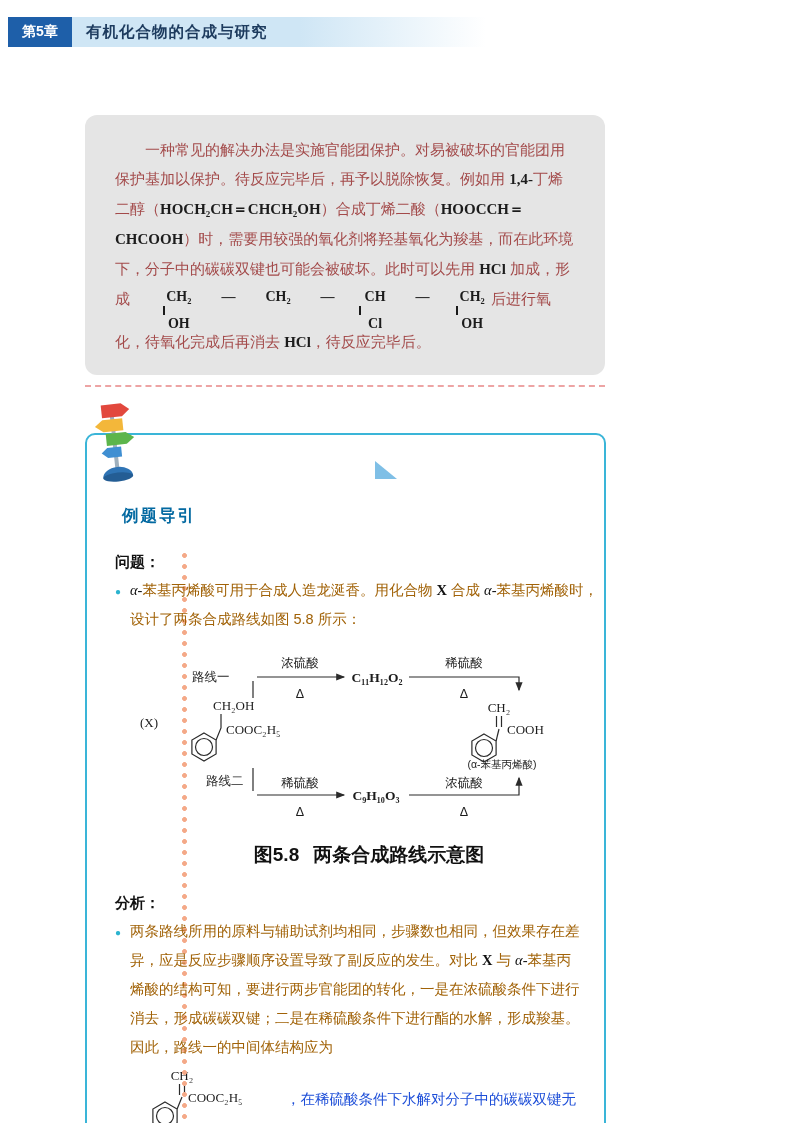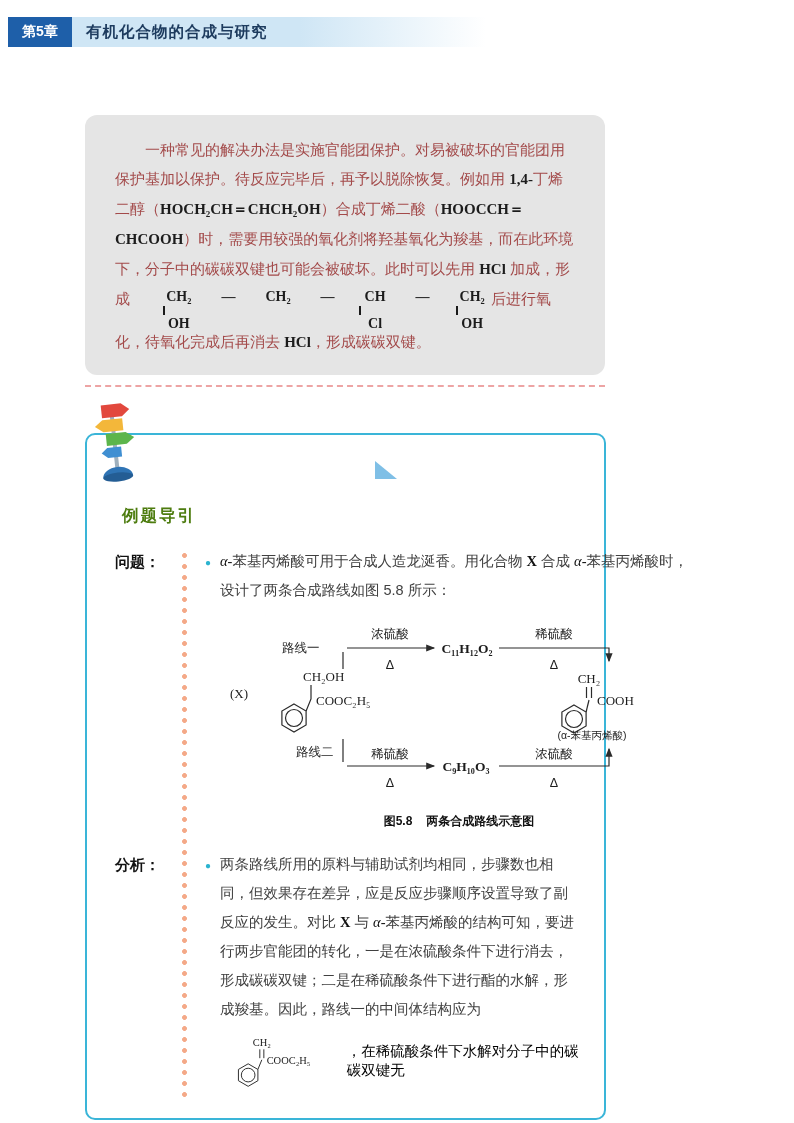--- a/index.html
+++ b/index.html
@@ -34,46 +34,46 @@
       background:linear-gradient(100deg,#0f4f97 0%,#2e7cc4 60%,#56a0d8 100%);
       clip-path:polygon(0 14%,91% 0,100% 100%,0 100%);
       display:flex;align-items:center;padding-left:40px;box-sizing:border-box;}
   .sg-banner span{color:#fff;font-weight:bold;font-size:17px;letter-spacing:7px;}
   .sg-banner-accent{position:absolute;left:288px;top:26px;width:22px;height:18px;
       background:#7fbfe6;clip-path:polygon(0 0,100% 100%,0 100%);}
   .signpost{position:absolute;left:0px;top:-34px;}
   .dotline{position:absolute;left:95px;top:118px;bottom:20px;width:5px;
       background-image:radial-gradient(circle at 2.5px 2.5px,#f4a988 2.1px,rgba(0,0,0,0) 2.7px);
       background-size:5px 11px;background-repeat:repeat-y;}
-  .sg-subtitle{margin:0 0 0 35px;color:#4d7c0f;font-size:16.5px;font-weight:bold;letter-spacing:2px;}
-
-  .qa-row{display:flex;align-items:flex-start;margin-top:20px;}
+  .sg-subtitle{margin:0 0 0 35px;color:#0369a1;font-size:16.5px;font-weight:bold;letter-spacing:2px;}
+
+  .qa-row{display:flex;align-items:flex-start;margin-top:20px;flex-direction:column;}
   .qa-label{width:62px;margin-left:28px;font-weight:bold;font-size:15px;color:#111;
             line-height:29px;flex:none;}
   .qa-content{margin-left:28px;flex:1;padding-right:24px;}
   .qa-text{position:relative;margin:0;padding-left:15px;font-size:14.5px;line-height:29px;color:#1f1f1f;}
   .bullet{position:absolute;left:0;top:1px;color:#2bb3cf;font-size:10px;}
-  .cnb{color:#404040;}
+  .cnb{color:#a16207;}
   .fx{font-family:"Liberation Serif","DejaVu Serif",serif;font-weight:bold;color:#111;}
   .it{font-family:"Liberation Serif","DejaVu Serif",serif;font-style:italic;font-weight:normal;color:#111;}
 
   .route-figure{margin:6px 0 0 19px;}
   .fig-svg .ln{stroke:#2b2b2b;stroke-width:1.2;fill:none;}
   .fig-svg .ring{stroke:#2b2b2b;stroke-width:1.2;fill:none;}
   .fig-svg text{fill:#1c1c1c;}
   .t-cn{font-family:"Liberation Sans",sans-serif;font-size:12.5px;}
   .t-f{font-family:"Liberation Serif","DejaVu Serif",serif;font-size:13px;}
   .t-fb{font-family:"Liberation Serif","DejaVu Serif",serif;font-size:13.5px;font-weight:bold;}
   .t-sm{font-family:"Liberation Sans",sans-serif;font-size:10.5px;}
-  .fig-caption{text-align:center;margin-top:6px;font-size:12px;font-weight:bold;color:#111;}
+  .fig-caption{text-align:center;margin-top:6px;font-size:19px;font-weight:bold;color:#111;}
   .fig-caption .cap-num{margin-right:14px;}
   .qa-follow{margin:10px 0 0 0;padding-left:15px;font-size:14.5px;line-height:29px;color:#1f1f1f;}
 
   .struct-row{display:flex;align-items:center;margin:2px 0 0 15px;}
-  .struct-row .tail{font-size:14.5px;color:#000000;margin-left:6px;position:relative;top:-2px;}
+  .struct-row .tail{font-size:14.5px;color:#1d4ed8;margin-left:6px;position:relative;top:-2px;}
 </style>
 </head>
 <body>
 
 <div class="page">
 
   <header class="chapter-header">
     <div class="chapter-badge">第5章</div>
     <div class="chapter-title-strip">
       <span class="chapter-title">有机化合物的合成与研究</span>
@@ -102,21 +102,21 @@
             <span class="f">Cl</span>
           </span>
         <span class="col">
             <span class="f">—</span>
           </span>
         <span class="col">
             <span class="f">CH₂</span>
             <i class="vb"></i>
             <span class="f">OH</span>
           </span>
-      </span><span class="cn"> 后进行氧化，待氧化完成后再消去 </span><span class="f">HCl</span><span class="cn">，形成碳碳双键。</span>
+      </span><span class="cn"> 后进行氧化，待氧化完成后再消去 </span><span class="f">HCl</span><span class="cn">，待反应完毕后。</span>
     </p>
   </section>
   <div class="dashed-rule"></div>
 
   <section class="sg-box">
     <div class="sg-banner-accent"></div>
 
     <svg class="signpost" width="58" height="90" viewBox="0 0 58 90">
       <g transform="rotate(-6 29 45)">
         <rect x="26" y="8" width="4" height="62" rx="2" fill="#9fb0bd"></rect>

